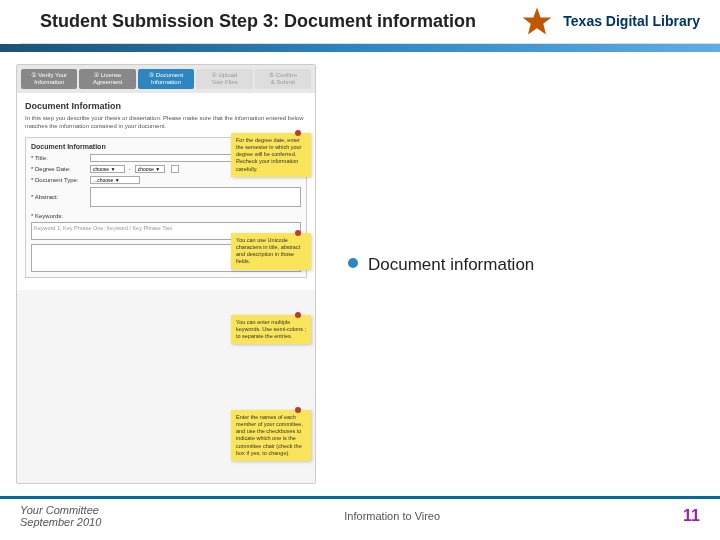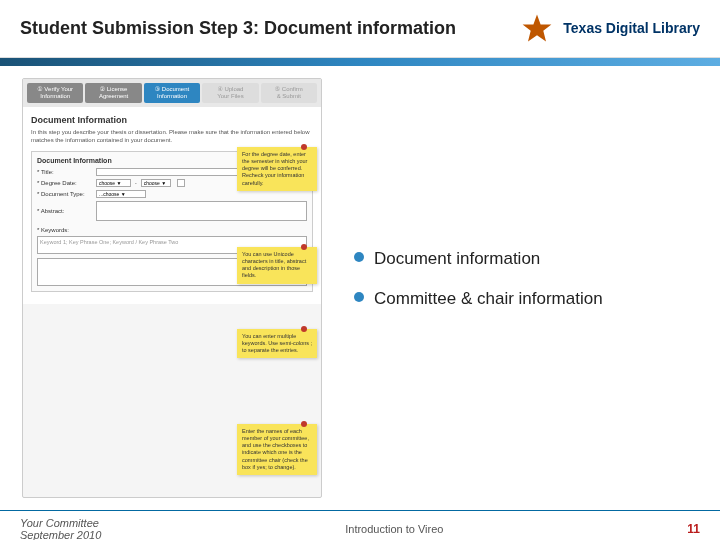--- a/index.html
+++ b/index.html
@@ -12,21 +12,22 @@
       position: relative;
     }
 
     
     .header {
       display: flex;
       align-items: center;
       justify-content: space-between;
       padding: 8px 20px 8px 20px;
       border-bottom: 1px solid #ddd;
-      height: 58px;
+      height: 44px;
+      margin-left: 20px;
     }
     .page-title-text {
       font-size: 18px;
       font-weight: bold;
       color: #222;
     }
     .logo-area {
       display: flex;
       align-items: center;
       gap: 8px;
@@ -46,21 +47,21 @@
     
     .accent-bar {
       height: 8px;
       background: linear-gradient(to right, #1a5276, #2e86c1, #5dade2);
     }
 
     
     .main-content {
       display: flex;
       height: calc(540px - 52px - 8px - 36px);
-      padding: 12px 22px;
+      padding: 12px 16px;
       gap: 16px;
     }
 
     
     .left-panel {
       width: 300px;
       flex-shrink: 0;
       background: #f5f5f5;
       border: 1px solid #ccc;
       border-radius: 2px;
@@ -237,35 +238,35 @@
       flex-shrink: 0;
     }
 
     
     .footer {
       height: 36px;
       display: flex;
       align-items: center;
       justify-content: space-between;
       padding: 0 20px;
-      border-top: 1px solid #0369a1;
+      border-top: 3px solid #0369a1;
       background: #fff;
     }
     .footer-left {
       font-size: 11px;
       color: #555;
       font-style: italic;
     }
     .footer-center {
       font-size: 11px;
       color: #555;
     }
     .footer-right {
-      font-size: 12px;
-      color: #b91c1c;
+      font-size: 16px;
+      color: #a21caf;
       font-weight: bold;
     }
   </style>
 </head>
 <body>
 
 <div class="header">
   <h1 class="page-title-text">Student Submission Step 3: Document information</h1>
   <div class="logo-area">
 
@@ -366,29 +367,25 @@
     </div>
 
   </div>
 
   <div class="right-panel">
     <ul class="bullet-list">
       <li>
         <div class="bullet-dot"></div>
         <span>Document information</span>
       </li>
-      <li>
-        <div class="bullet-dot"></div>
-        <span>Committee &amp; chair information</span>
-      </li>
     </ul>
   </div>
 
 </div>
 
 <div class="footer">
   <div class="footer-left">
     <div>Your Committee</div>
     <div>September 2010</div>
   </div>
-  <div class="footer-center">Introduction to Vireo</div>
+  <div class="footer-center">Information to Vireo</div>
   <div class="footer-right">11</div>
 </div>
 
 </body></html>

